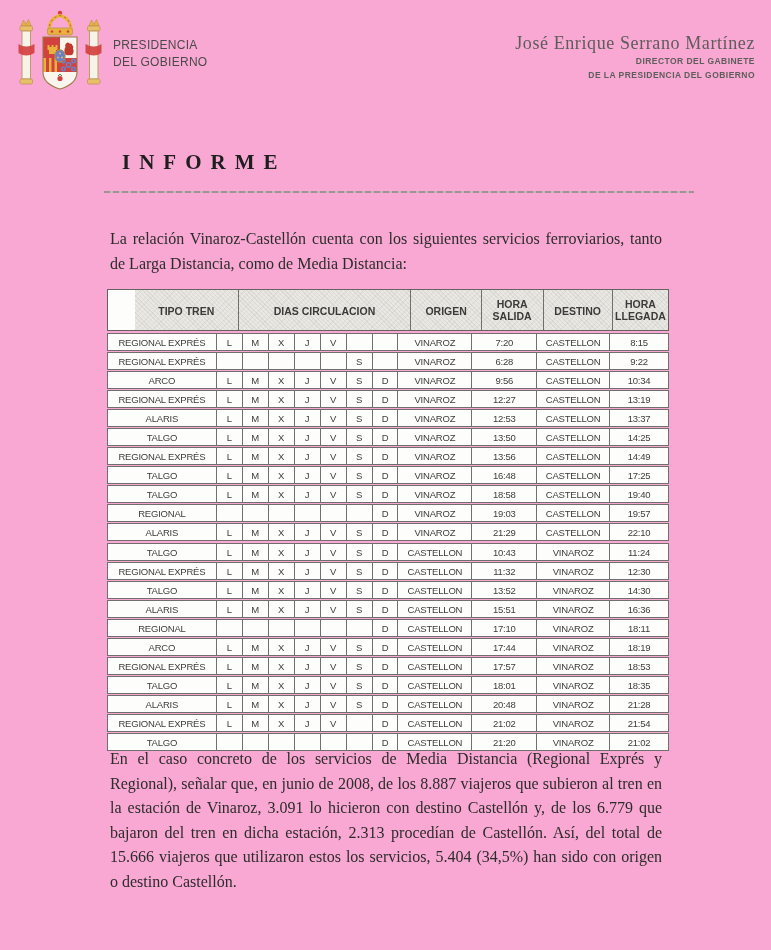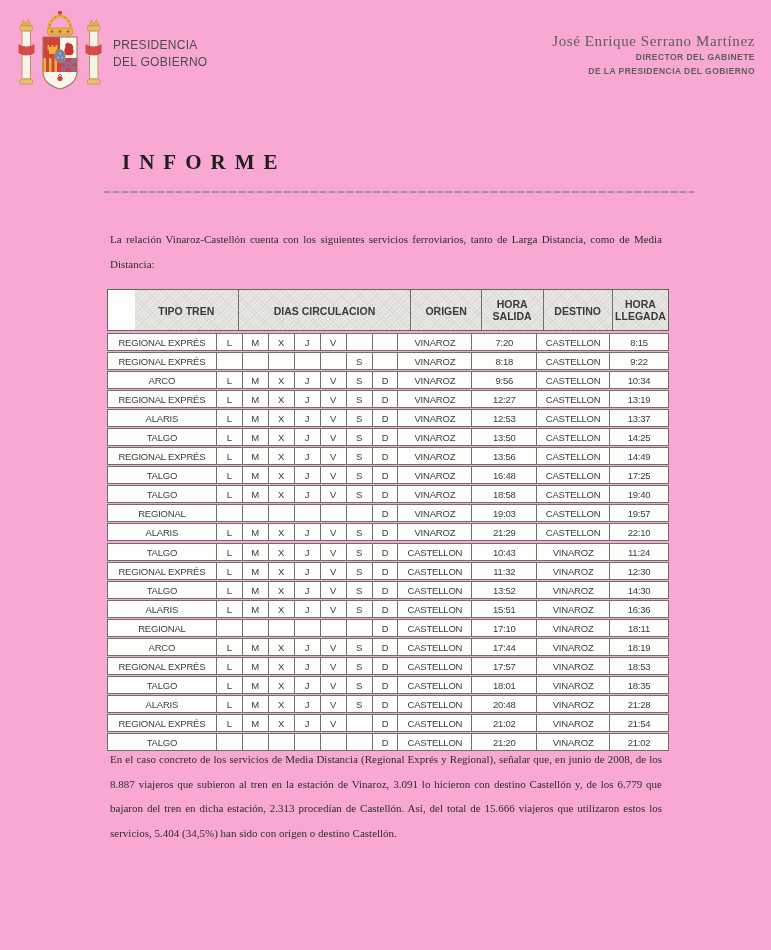--- a/index.html
+++ b/index.html
@@ -16,42 +16,42 @@
   .logo{position:absolute;left:18px;top:6px;width:84px;height:100px;}
   .org{
     position:absolute;left:113px;top:37px;
     font-family:"Liberation Sans", sans-serif;
     font-size:12px;line-height:16.5px;letter-spacing:.3px;
     color:#4a4a48;
   }
   .author{position:absolute;right:16px;top:33px;text-align:right;}
   .author-name{
     font-family:"Liberation Serif", serif;
-    font-size:15px;color:#5c5c5a;letter-spacing:.6px;
+    font-size:18px;color:#5c5c5a;letter-spacing:.6px;
   }
   .author-title{
     font-family:"Liberation Sans", sans-serif;
     font-size:8.5px;line-height:11.5px;letter-spacing:.45px;
     color:#5d5d5b;margin-top:2px;font-weight:bold;
   }
 
   
   .title{
     position:absolute;left:110px;top:138px;margin:12px;
     font-size:21px;font-weight:bold;letter-spacing:9px;
     color:#1e1e1e;
   }
   .rule{
     position:absolute;left:104px;top:191px;width:590px;height:2px;
     background:repeating-linear-gradient(90deg,#8f8f8d 0 6px,#b8b8b5 6px 9px);
     opacity:.85;
   }
   .para{
     position:absolute;left:110px;width:552px;margin:0;
-    font-size:11px;line-height:24.5px;
+    font-size:16px;line-height:24.5px;
     text-align:justify;color:#2c2c2a;
   }
   .p1{top:227px;}
   .p2{top:747px;}
   .p3{top:871px;}
 
   
   .train-table{position:absolute;left:107px;top:289px;width:562px;}
   .t-row{
     display:flex;
@@ -205,21 +205,21 @@
         <div class="t-row">
           <div class="cell c-tipo">REGIONAL EXPRÉS</div>
           <div class="cell c-day"></div>
           <div class="cell c-day"></div>
           <div class="cell c-day"></div>
           <div class="cell c-day"></div>
           <div class="cell c-day"></div>
           <div class="cell c-day">S</div>
           <div class="cell c-day"></div>
           <div class="cell c-origen">VINAROZ</div>
-          <div class="cell c-salida">8:18</div>
+          <div class="cell c-salida">6:28</div>
           <div class="cell c-destino">CASTELLON</div>
           <div class="cell c-llegada">9:22</div>
         </div>
         <div class="t-row">
           <div class="cell c-tipo">ARCO</div>
           <div class="cell c-day">L</div>
           <div class="cell c-day">M</div>
           <div class="cell c-day">X</div>
           <div class="cell c-day">J</div>
           <div class="cell c-day">V</div>

